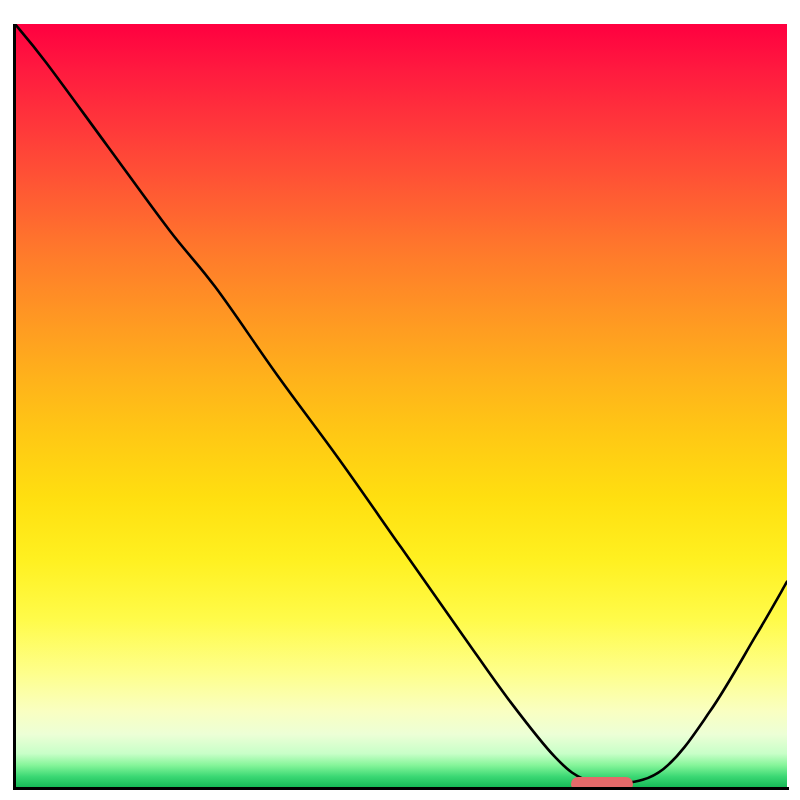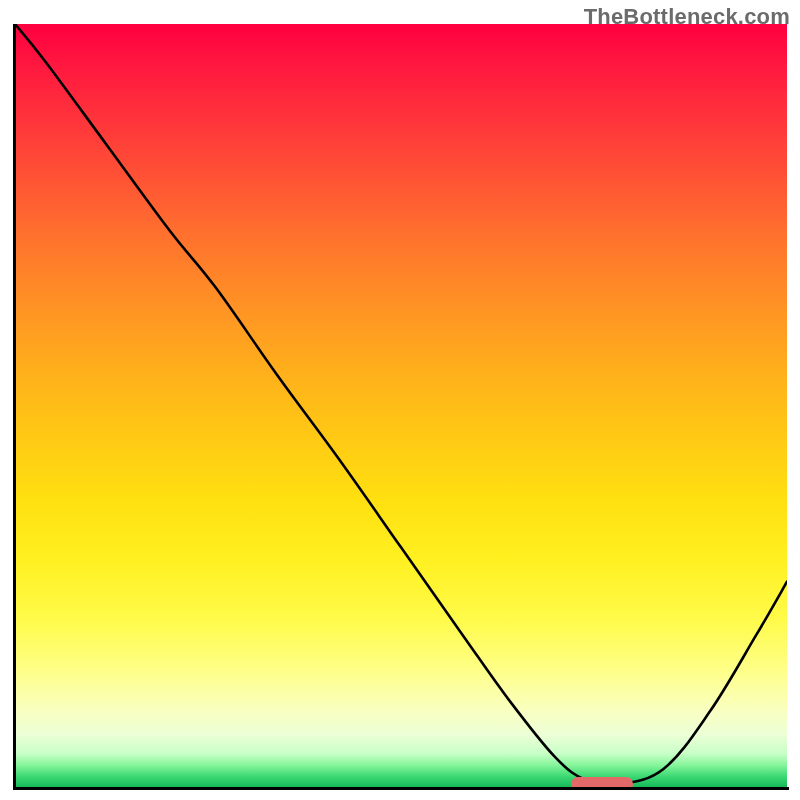--- a/index.html
+++ b/index.html
@@ -85,21 +85,20 @@
     height: 14px;
     border-radius: 7px;
     background: #e46a6a;
   }
 </style>
 </head>
 <body>
 
 <div class="chart-container">
 
-  <div class="watermark">TheBottleneck.com</div>
 
   <div class="plot-area">
     <div class="gradient-bg"></div>
 
     <svg class="curve" viewBox="0 0 772 764" preserveAspectRatio="none">
       <path id="curve-path" fill="none" stroke="#000" stroke-width="2.6" stroke-linecap="round" stroke-linejoin="round" d="M 0,0 C 5.5584,6.876000000000008 14.204799999999999,16.196800000000046 30.88,38.200000000000045 C 47.5552,60.203200000000045 70.40639999999999,91.98560000000002 92.64,122.24000000000001 C 114.87360000000001,152.49439999999998 134.9456,180.8388 154.4,206.27999999999997 C 173.8544,231.72119999999995 181.2656,237.45119999999997 200.72,263.58 C 220.1744,289.7088 240.24640000000002,320.498 262.48,351.44 C 284.71360000000004,382.382 302.0064,404.538 324.24,435.48 C 346.47360000000003,466.422 363.7664,491.71040000000005 386,523.34 C 408.2336,554.9696 428.30559999999997,583.696 447.76,611.2 C 467.2144,638.7040000000001 477.40479999999997,654.1368 494.08,676.14 C 510.7552,698.1432 526.504,719.0004 540.4,733.44 C 554.2959999999999,747.8796000000001 560.1632,751.5468000000001 571.28,756.36 C 582.3968,761.1732 588.264,762.2428 602.16,760.18 C 616.0559999999999,758.1171999999999 631.8048,757.9644 648.48,744.9 C 665.1552,731.8356 678.1248,711.666 694.8000000000001,687.6 C 711.4752000000001,663.534 727.224,634.5784000000001 741.12,611.2 C 755.016,587.8216 766.4416,567.3464 772,557.72"></path>
     </svg>
 
     <div id="opt-marker" class="marker" style="left: 555.84px; width: 61.76px; top: 753.18px;"></div>
   </div>

